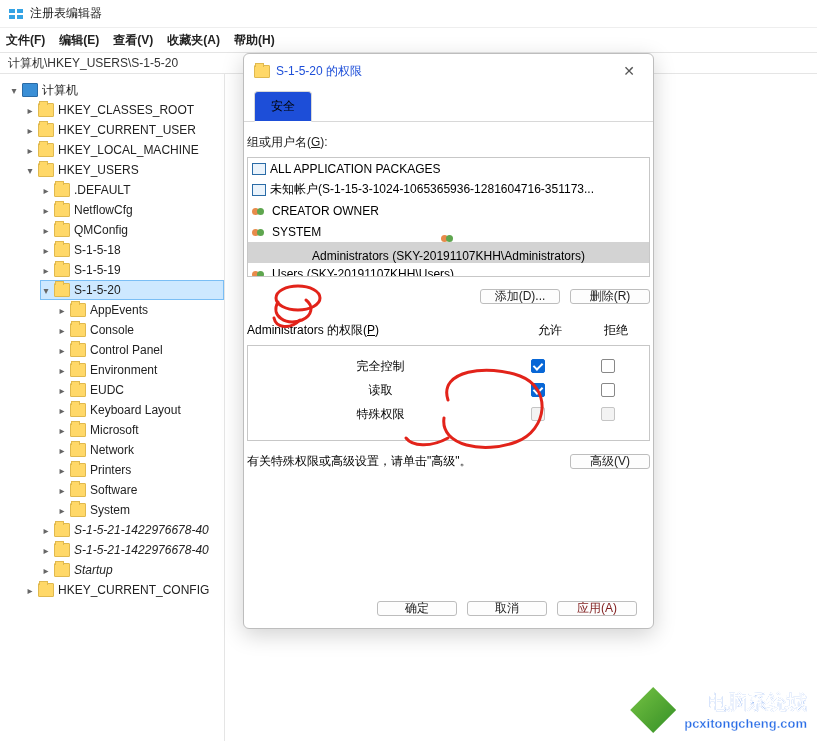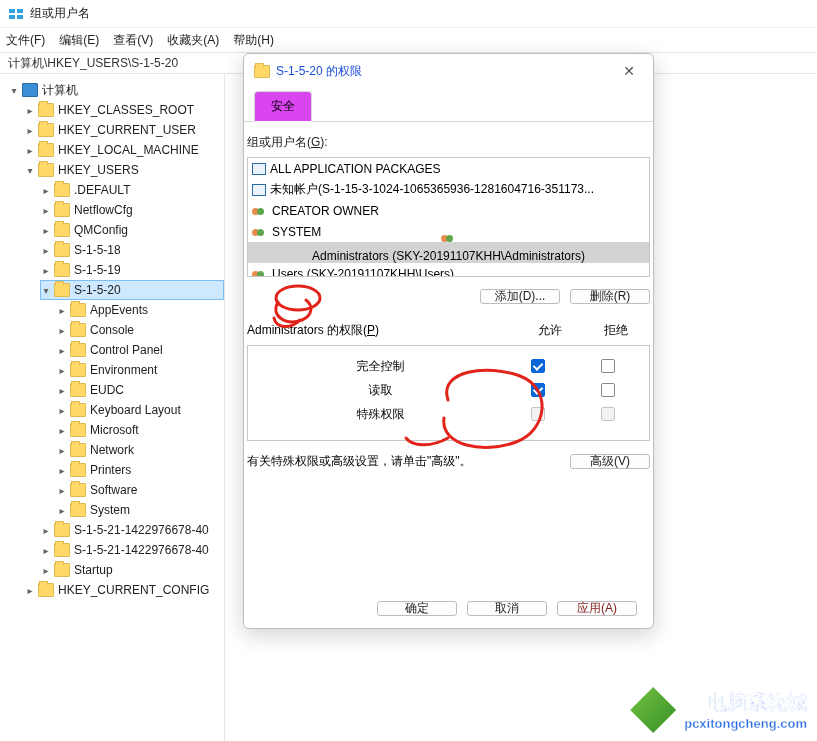--- a/index.html
+++ b/index.html
@@ -4,21 +4,21 @@
 <style>
 * { box-sizing: border-box; margin: 0; padding: 0; font-family: "Microsoft YaHei", "Segoe UI", sans-serif; }
 body { width: 817px; height: 741px; background: #fff; overflow: hidden; position: relative; font-size: 12px; }
 
 
 .titlebar { height: 28px; display: flex; align-items: center; padding: 0 8px; border-bottom: 1px solid #eee; }
 .titlebar .app-icon { width: 16px; height: 16px; margin-right: 6px; display:inline-flex; align-items:center; justify-content:center;}
 .titlebar .title { font-size: 12px; color: #222; }
 
 
-.menubar { height: 24px; display: flex; align-items: center; padding: 0 6px; gap: 14px; color: #222; }
+.menubar { height: 24px; display: flex; align-items: center; padding: 0 6px; gap: 14px; color: #222; font-weight: bold; }
 .menubar span { font-size: 12px; }
 
 
 .pathbar { height: 22px; border-top: 1px solid #e5e5e5; border-bottom: 1px solid #e5e5e5; display: flex; align-items: center; padding: 0 8px; background: #fff; color: #333; font-size: 12px; }
 
 
 .main { display: flex; height: calc(741px - 28px - 24px - 22px); }
 .tree-pane { width: 225px; border-right: 1px solid #e5e5e5; overflow: hidden; padding: 6px 0 0 2px; }
 .content-pane { flex: 1; background: #fff; position: relative; }
 
@@ -27,33 +27,33 @@
 .tree > ul { padding-left: 6px; }
 .tree li { white-space: nowrap; }
 .tree .row { display: flex; align-items: center; height: 20px; padding-right: 4px; }
 .tree .expander { width: 12px; height: 12px; display: inline-flex; align-items: center; justify-content: center; margin-right: 2px; color: #666; font-size: 10px; }
 .tree .icon { width: 16px; height: 14px; margin-right: 4px; background: #FFD868; border: 1px solid #E0B94F; border-radius: 1px; position: relative; }
 .tree .icon::before { content: ""; position: absolute; top: -3px; left: 0; width: 7px; height: 3px; background: #FFD868; border: 1px solid #E0B94F; border-bottom: none; }
 .tree .icon.pc { background: #3a8fd6; border-color: #2a6ba6; }
 .tree .icon.pc::before { display:none; }
 .tree .label { font-size: 12px; color: #222; }
 .tree .row.selected { background: #CDE8FF; outline: 1px solid #7ABEF5; outline-offset: -1px; }
-.tree .label.cut { max-width: 145px; overflow:hidden; text-overflow: clip; display:inline-block;}
+.tree .label.cut { max-width: 145px; overflow:hidden; text-overflow: clip; display:inline-block;font-style:italic;}
 
 
 .dialog { position: absolute; left: 243px; top: 53px; width: 411px; height: 576px; background: #fff; border: 1px solid #bdbdbd; border-radius: 6px; box-shadow: 0 6px 22px rgba(0,0,0,0.18); }
 .dlg-title { height: 34px; display: flex; align-items: center; padding: 0 10px; }
 .dlg-title .folder-icon-sm { width: 16px; height: 13px; background: #FFD868; border: 1px solid #E0B94F; border-radius: 1px; margin-right: 6px; position: relative; }
 .dlg-title .folder-icon-sm::before { content:""; position:absolute; top:-3px; left:0; width:7px; height:3px; background:#FFD868; border:1px solid #E0B94F; border-bottom:none;}
 .dlg-title .text { font-size: 12px; flex: 1; color: #1d4ed8; }
 .dlg-close { width: 28px; height: 28px; display: flex; align-items: center; justify-content: center; color: #555; font-size: 14px;  }
 
 
 .tabs { display: flex; padding: 0 10px; border-bottom: 1px solid #d8d8d8; margin-top: 2px; }
-.tab { padding: 6px 16px; font-size: 12px; border: 1px solid transparent; border-bottom: none; position: relative; top: 1px; background: #d946ef; }
+.tab { padding: 6px 16px; font-size: 12px; border: 1px solid transparent; border-bottom: none; position: relative; top: 1px; background: #1d4ed8; }
 .tab.active { border-color: #d8d8d8; border-bottom: 1px solid #fff; border-radius: 4px 4px 0 0; }
 
 .dlg-body { padding: 12px 3px 10px; }
 .section-label { font-size: 12px; margin-bottom: 6px; color: #222; }
 .section-label u { text-decoration: underline; }
 
 .principals-box { border: 1px solid #c7c7c7; background: #fff; height: 120px; overflow: hidden; font-size: 12px; }
 .principals-box .p-row { display: flex; align-items: center; height: 21px; padding: 0 4px; gap: 4px; }
 .principals-box .p-row.sel { background: #D3D3D3; flex-direction: column; }
 .p-icon { width: 16px; height: 14px; display: inline-block; position: relative; }
@@ -98,21 +98,21 @@
 
 <div class="titlebar">
   <span class="app-icon">
     <svg width="16" height="16" viewBox="0 0 16 16">
         <rect x="1" y="3" width="6" height="4" fill="#34a3e4"></rect>
         <rect x="9" y="3" width="6" height="4" fill="#34a3e4"></rect>
         <rect x="1" y="9" width="6" height="4" fill="#34a3e4"></rect>
         <rect x="9" y="9" width="6" height="4" fill="#34a3e4"></rect>
       </svg>
   </span>
-  <span class="title">组或用户名</span>
+  <span class="title">注册表编辑器</span>
 </div>
 
 <div class="menubar">
   <span>文件(F)</span>
   <span>编辑(E)</span>
   <span>查看(V)</span>
   <span>收藏夹(A)</span>
   <span>帮助(H)</span>
 </div>
 

